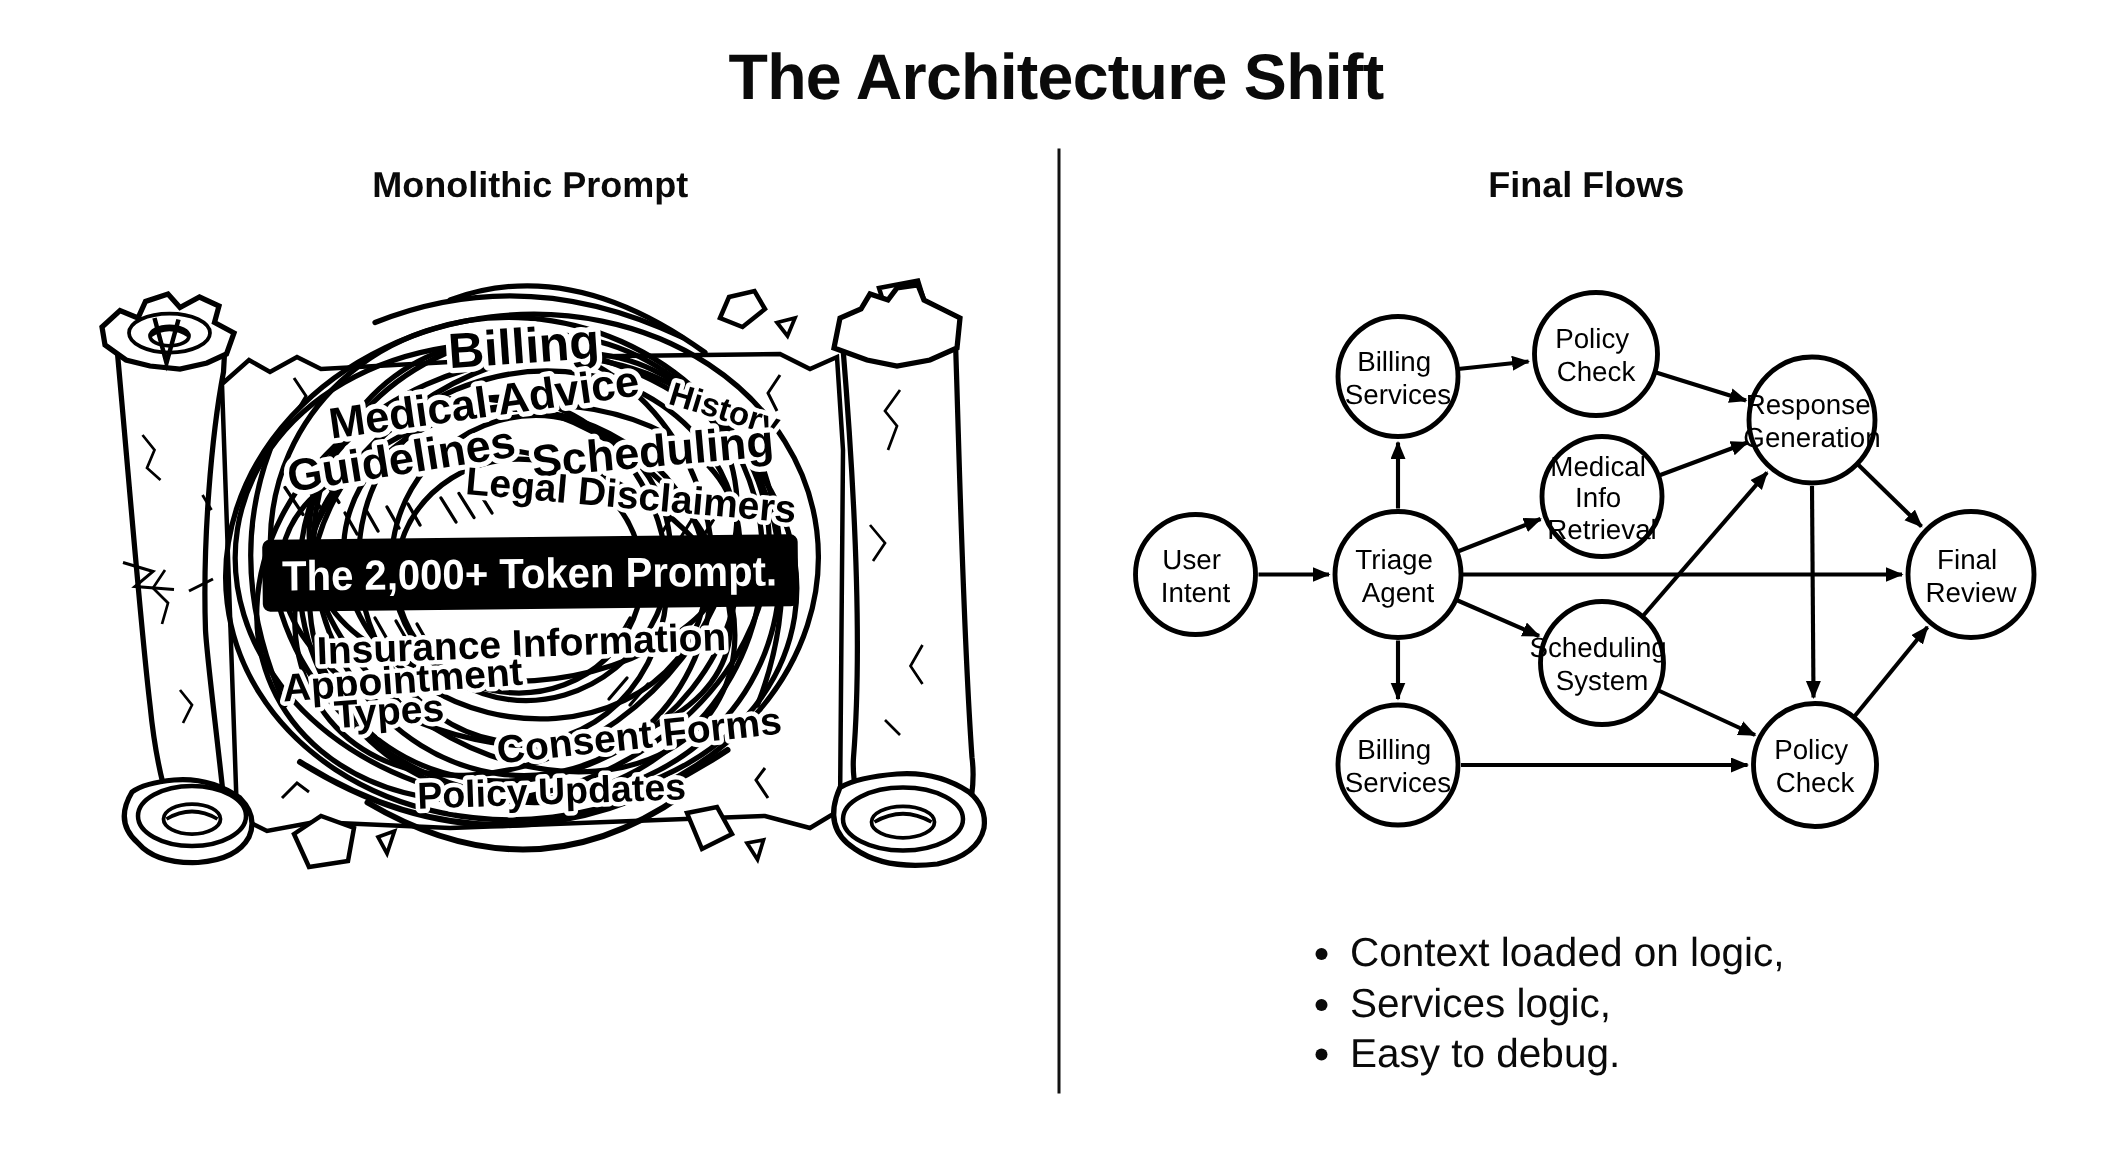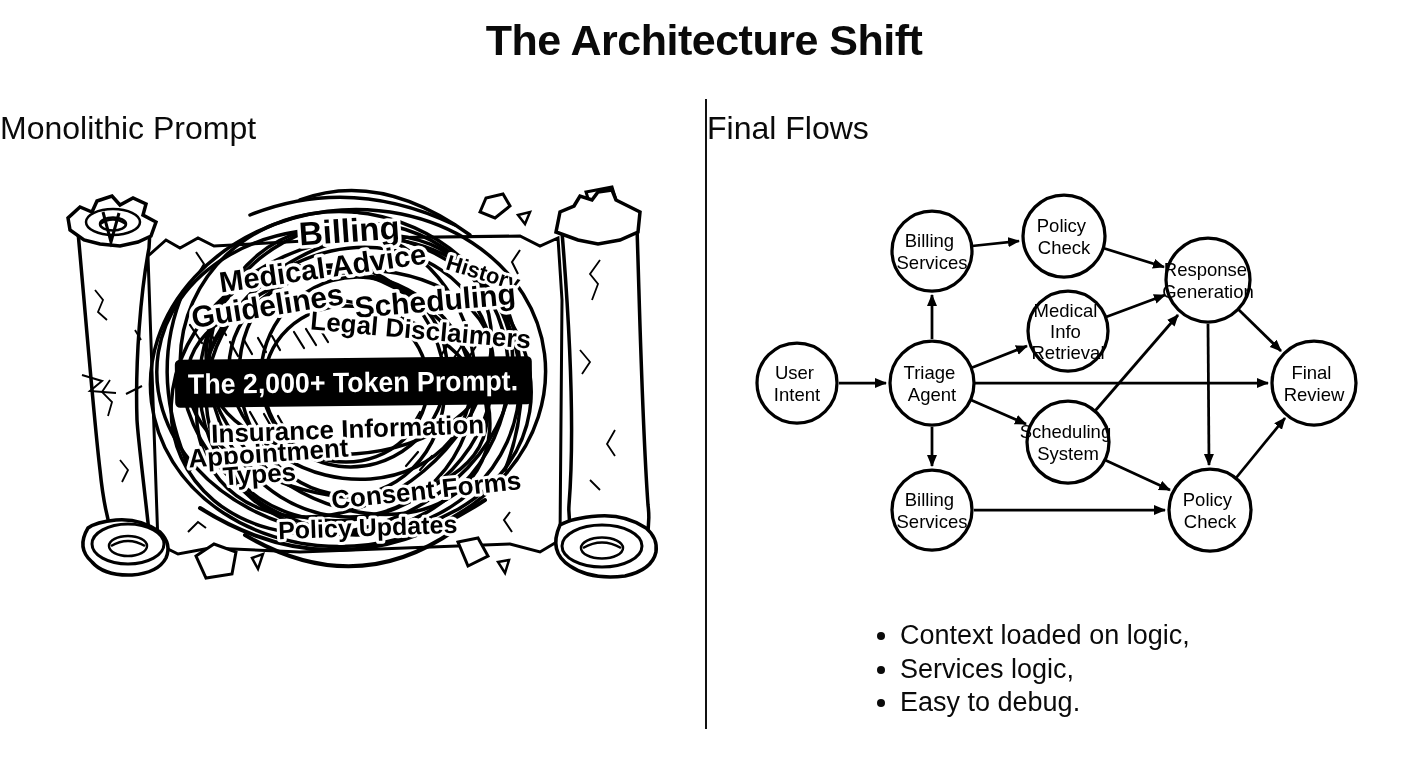--- a/index.html
+++ b/index.html
@@ -1,25 +1,25 @@
 <!DOCTYPE html>
 <html><head>
 <meta charset="utf-8">
 <style>
   html,body{margin:0;padding:0;background:#fff;}
   .page{
     position:relative;width:1408px;height:768px;background:#ffffff;overflow:hidden;
     font-family:"Liberation Sans",sans-serif;color:#000;
   }
   .main-title{
-    position:absolute;left:0;top:16px;width:1408px;text-align:center;
+    position:absolute;left:0;top:28px;width:1408px;text-align:center;
     font-size:43px;font-weight:700;letter-spacing:-0.5px;color:#0a0a0a;
   }
   .panel-heading{
-    position:absolute;top:110px;font-size:32px;font-weight:400;color:#0a0a0a;
+    position:absolute;top:110px;text-align:center;font-size:24px;font-weight:700;color:#0a0a0a;
   }
   .panel-heading.left{left:0;width:707px;}
   .panel-heading.right{left:707px;width:701px;}
   .divider{
     position:absolute;left:705px;top:99px;width:2px;height:630px;background:#111;
   }
   .bullet-list{
     position:absolute;margin:0;padding:0 0 0 24px;list-style:disc outside;
     font-size:27px;line-height:33.5px;color:#0a0a0a;
   }

